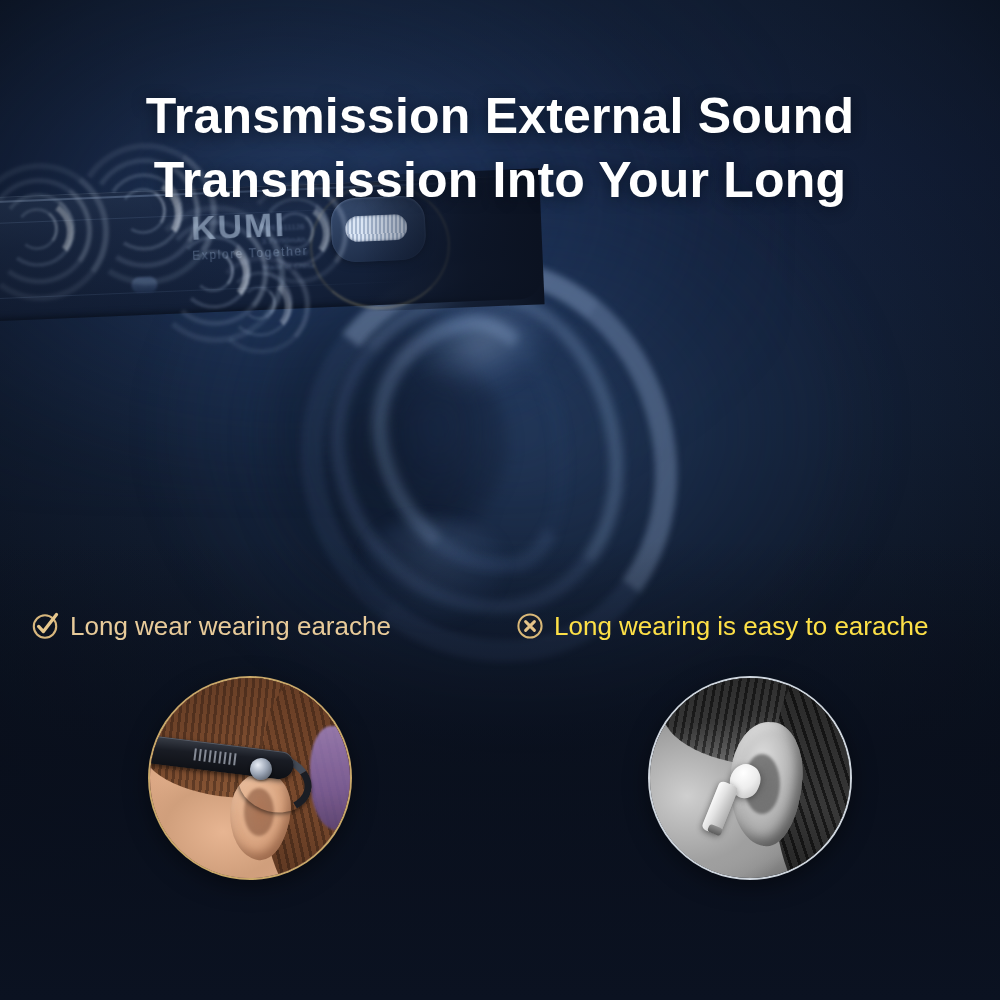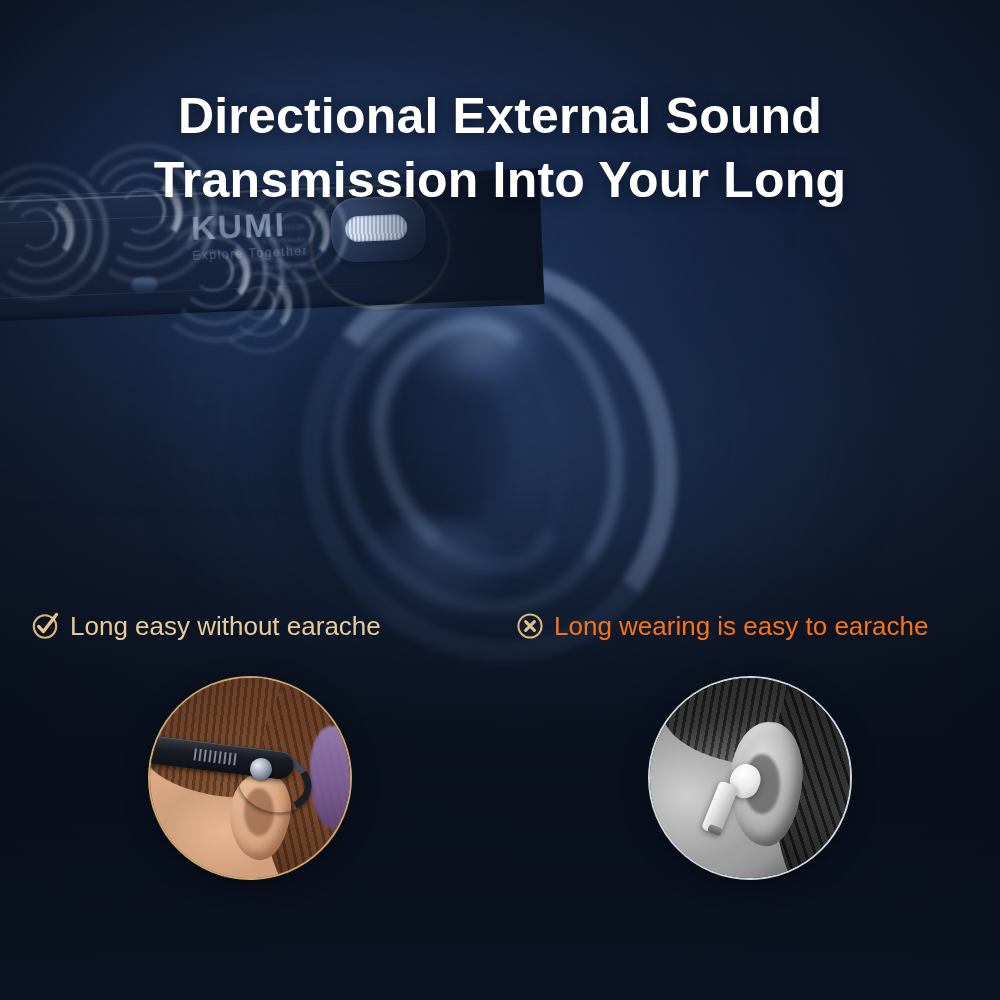--- a/index.html
+++ b/index.html
@@ -337,21 +337,21 @@
   .label {
     position: absolute;
     display: flex;
     align-items: center;
     gap: 10px;
     font-size: 26px;
     line-height: 1;
     white-space: nowrap;
   }
   .label-good { left: 32px; color: #e8cb9a; }
-  .label-bad  { left: 516px; color: #f97316; }
+  .label-bad  { left: 516px; color: #fde047; }
 
   .icon-check, .icon-cross {
     position: relative;
     width: 28px;
     height: 28px;
     flex: 0 0 28px;
   }
   .icon-check svg, .icon-cross svg { display: block; overflow: visible; }
 
   
@@ -598,34 +598,34 @@
       <div class="wave" style="width: 28px; height: 28px; left: 242px; top: 286px; border-width: 3px; border-right-color: rgba(216, 232, 252, 0.247); border-top-color: rgba(200, 220, 248, 0.137); border-bottom-color: rgba(200, 220, 248, 0.125); transform: rotate(-2deg); filter: blur(0.8px);"></div>
       <div class="wave" style="width: 58px; height: 58px; left: 227px; top: 271px; border-width: 4.2px; border-right-color: rgba(216, 232, 252, 0.208); border-top-color: rgba(200, 220, 248, 0.114); border-bottom-color: rgba(200, 220, 248, 0.106); transform: rotate(-2deg); filter: blur(1.15px);"></div>
       <div class="wave" style="width: 88px; height: 88px; left: 212px; top: 256px; border-width: 5.4px; border-right-color: rgba(216, 232, 252, 0.17); border-top-color: rgba(200, 220, 248, 0.094); border-bottom-color: rgba(200, 220, 248, 0.082); transform: rotate(-2deg); filter: blur(1.5px);"></div>
       <div class="wave" style="width: 46px; height: 46px; left: 233px; top: 277px; border-width: 6px; border-right-color: rgba(238, 246, 255, 0.28); transform: rotate(-4deg); filter: blur(1.2px);"></div>
     </div>
 
   <div class="bg-vignette"></div>
   <div class="bg-bottom-fade"></div>
 
   <h1 class="headline">
-    <span class="l1">Directional External Sound</span>
+    <span class="l1">Transmission External Sound</span>
     <span class="l2">Transmission Into Your Long</span>
   </h1>
 
   <div class="labels">
 
     <div class="label label-good">
       <span class="icon-check">
         <svg width="28" height="28" viewBox="0 0 28 28" fill="none">
           <circle cx="13" cy="14.5" r="11.2" stroke="#d8b77d" stroke-width="2.1" fill="none"></circle>
           <path d="M6.6 14.4 L11.4 19.6 L24.5 2.6" stroke="#e6c78d" stroke-width="3.3" fill="none" stroke-linecap="round" stroke-linejoin="round"></path>
         </svg>
       </span>
-      <span>Long easy without earache</span>
+      <span>Long wear wearing earache</span>
     </div>
 
     <div class="label label-bad">
       <span class="icon-cross">
         <svg width="28" height="28" viewBox="0 0 28 28" fill="none">
           <circle cx="14" cy="14" r="11.6" fill="#141c2c" stroke="#d9b878" stroke-width="2"></circle>
           <path d="M9.6 9.6 L18.4 18.4 M18.4 9.6 L9.6 18.4" stroke="#e4c389" stroke-width="3" stroke-linecap="round"></path>
         </svg>
       </span>
       <span>Long wearing is easy to earache</span>

